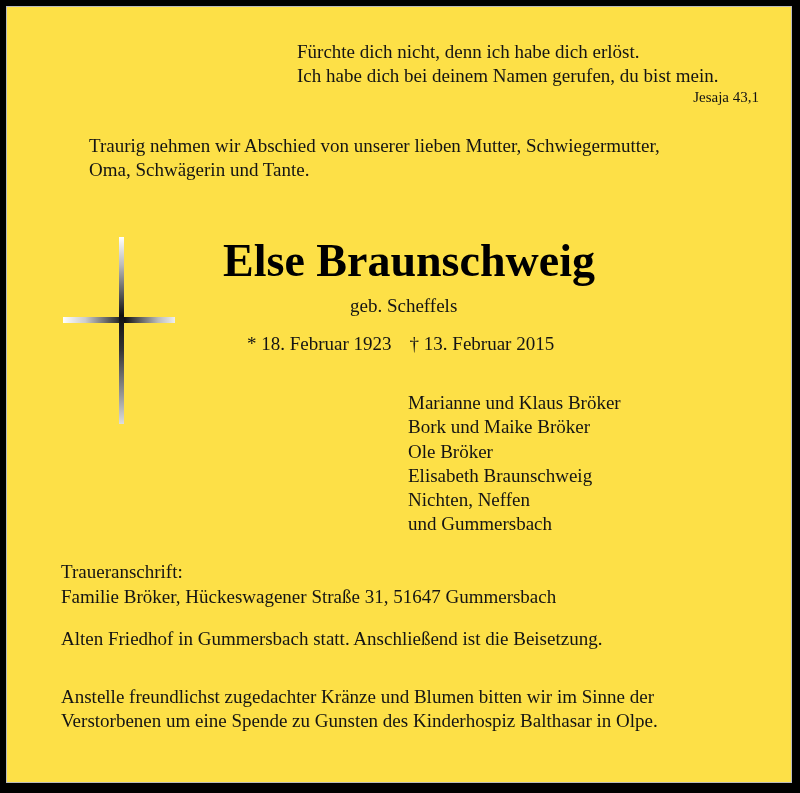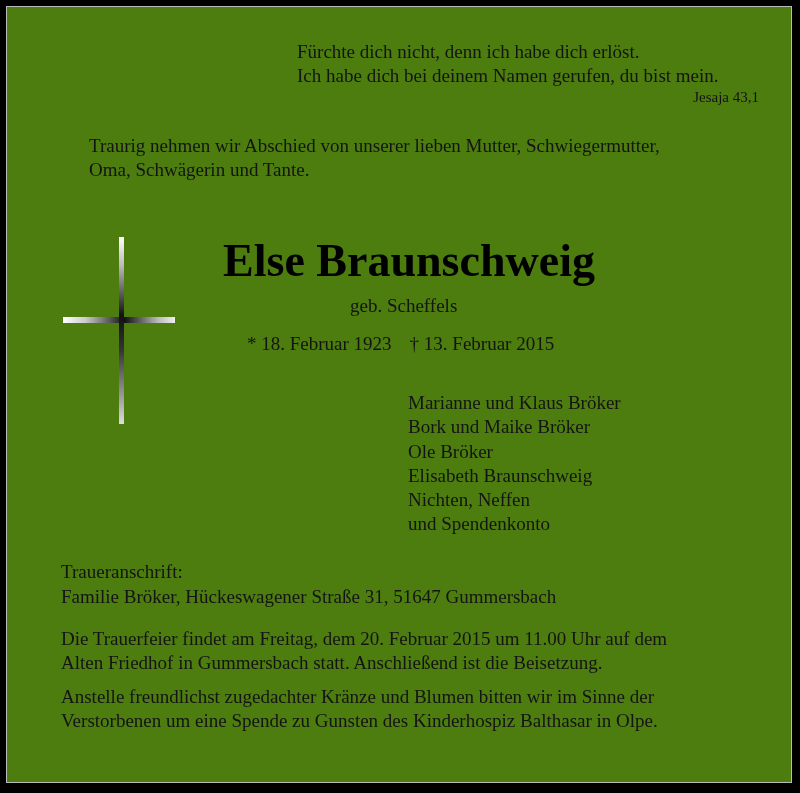--- a/index.html
+++ b/index.html
@@ -8,21 +8,21 @@
       background: #000;
       position: relative;
       overflow: hidden;
       font-family: "DejaVu Serif", "Liberation Serif", serif;
       color: #111;
     }
     .paper {
       position: absolute;
       left: 6px; top: 6px;
       width: 786px; height: 777px;
-      background: #4d7c0f;
+      background: #fde047;
       border: 1px solid #bbb;
       box-sizing: border-box;
     }
     .txt {
       position: absolute;
       font-family: "Liberation Serif", serif;
       font-size: 19px;
       line-height: 24px;
       white-space: nowrap;
       color: #141414;
@@ -97,28 +97,27 @@
   <div class="txt dates">
     <span>* 18. Februar 1923</span><span class="sep"></span><span>† 13. Februar 2015</span>
   </div>
 
   <div class="txt family">
     <div>Marianne und Klaus Bröker</div>
     <div>Bork und Maike Bröker</div>
     <div>Ole Bröker</div>
     <div>Elisabeth Braunschweig</div>
     <div>Nichten, Neffen</div>
-    <div>und Spendenkonto</div>
+    <div>und Gummersbach</div>
   </div>
 
   <div class="txt address-label">Traueranschrift:</div>
   <div class="txt address">Familie Bröker, Hückeswagener Straße 31, 51647 Gummersbach</div>
 
   <div class="txt ceremony">
-    <div>Die Trauerfeier findet am Freitag, dem 20. Februar 2015 um 11.00 Uhr auf dem</div>
     <div>Alten Friedhof in Gummersbach statt. Anschließend ist die Beisetzung.</div>
   </div>
 
   <div class="txt donation">
     <div>Anstelle freundlichst zugedachter Kränze und Blumen bitten wir im Sinne der</div>
     <div>Verstorbenen um eine Spende zu Gunsten des Kinderhospiz Balthasar in Olpe.</div>
   </div>
 
 </div>
 

